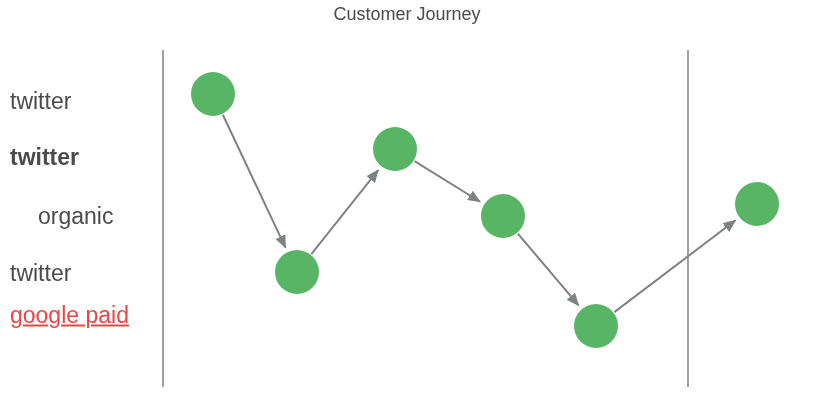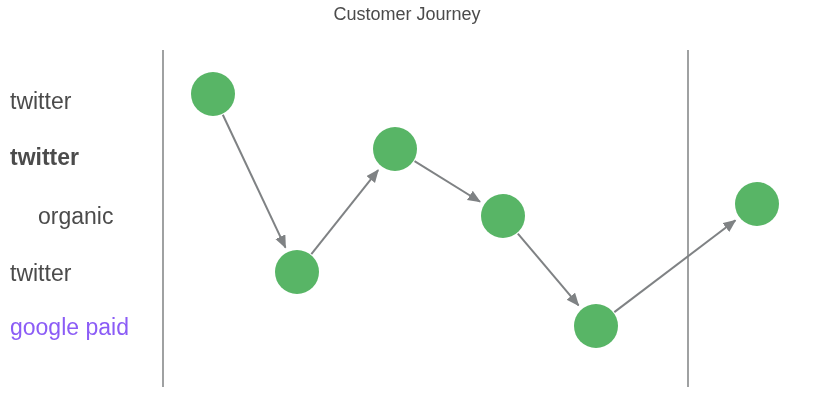--- a/index.html
+++ b/index.html
@@ -81,15 +81,15 @@
         <circle cx="757" cy="204" r="22" fill="#58b566"></circle>
       </g>
   </svg>
 
   <div class="title">Customer Journey</div>
   <div id="source-labels">
       <div class="source-label" style="top: 101px; color: rgb(75, 75, 75);">twitter</div>
       <div class="source-label" style="top: 157px; color: rgb(75, 75, 75); font-weight: bold;">twitter</div>
       <div class="source-label" style="top: 216px; color: rgb(75, 75, 75); margin-left: 28px;">organic</div>
       <div class="source-label" style="top: 273px; color: rgb(75, 75, 75);">twitter</div>
-      <div class="source-label" style="top: 327px; color: #8b5cf6;">google paid</div>
+      <div class="source-label" style="top: 315px; color: #ef4444; text-decoration: underline;">google paid</div>
     </div>
 </div>
 
 </body></html>

